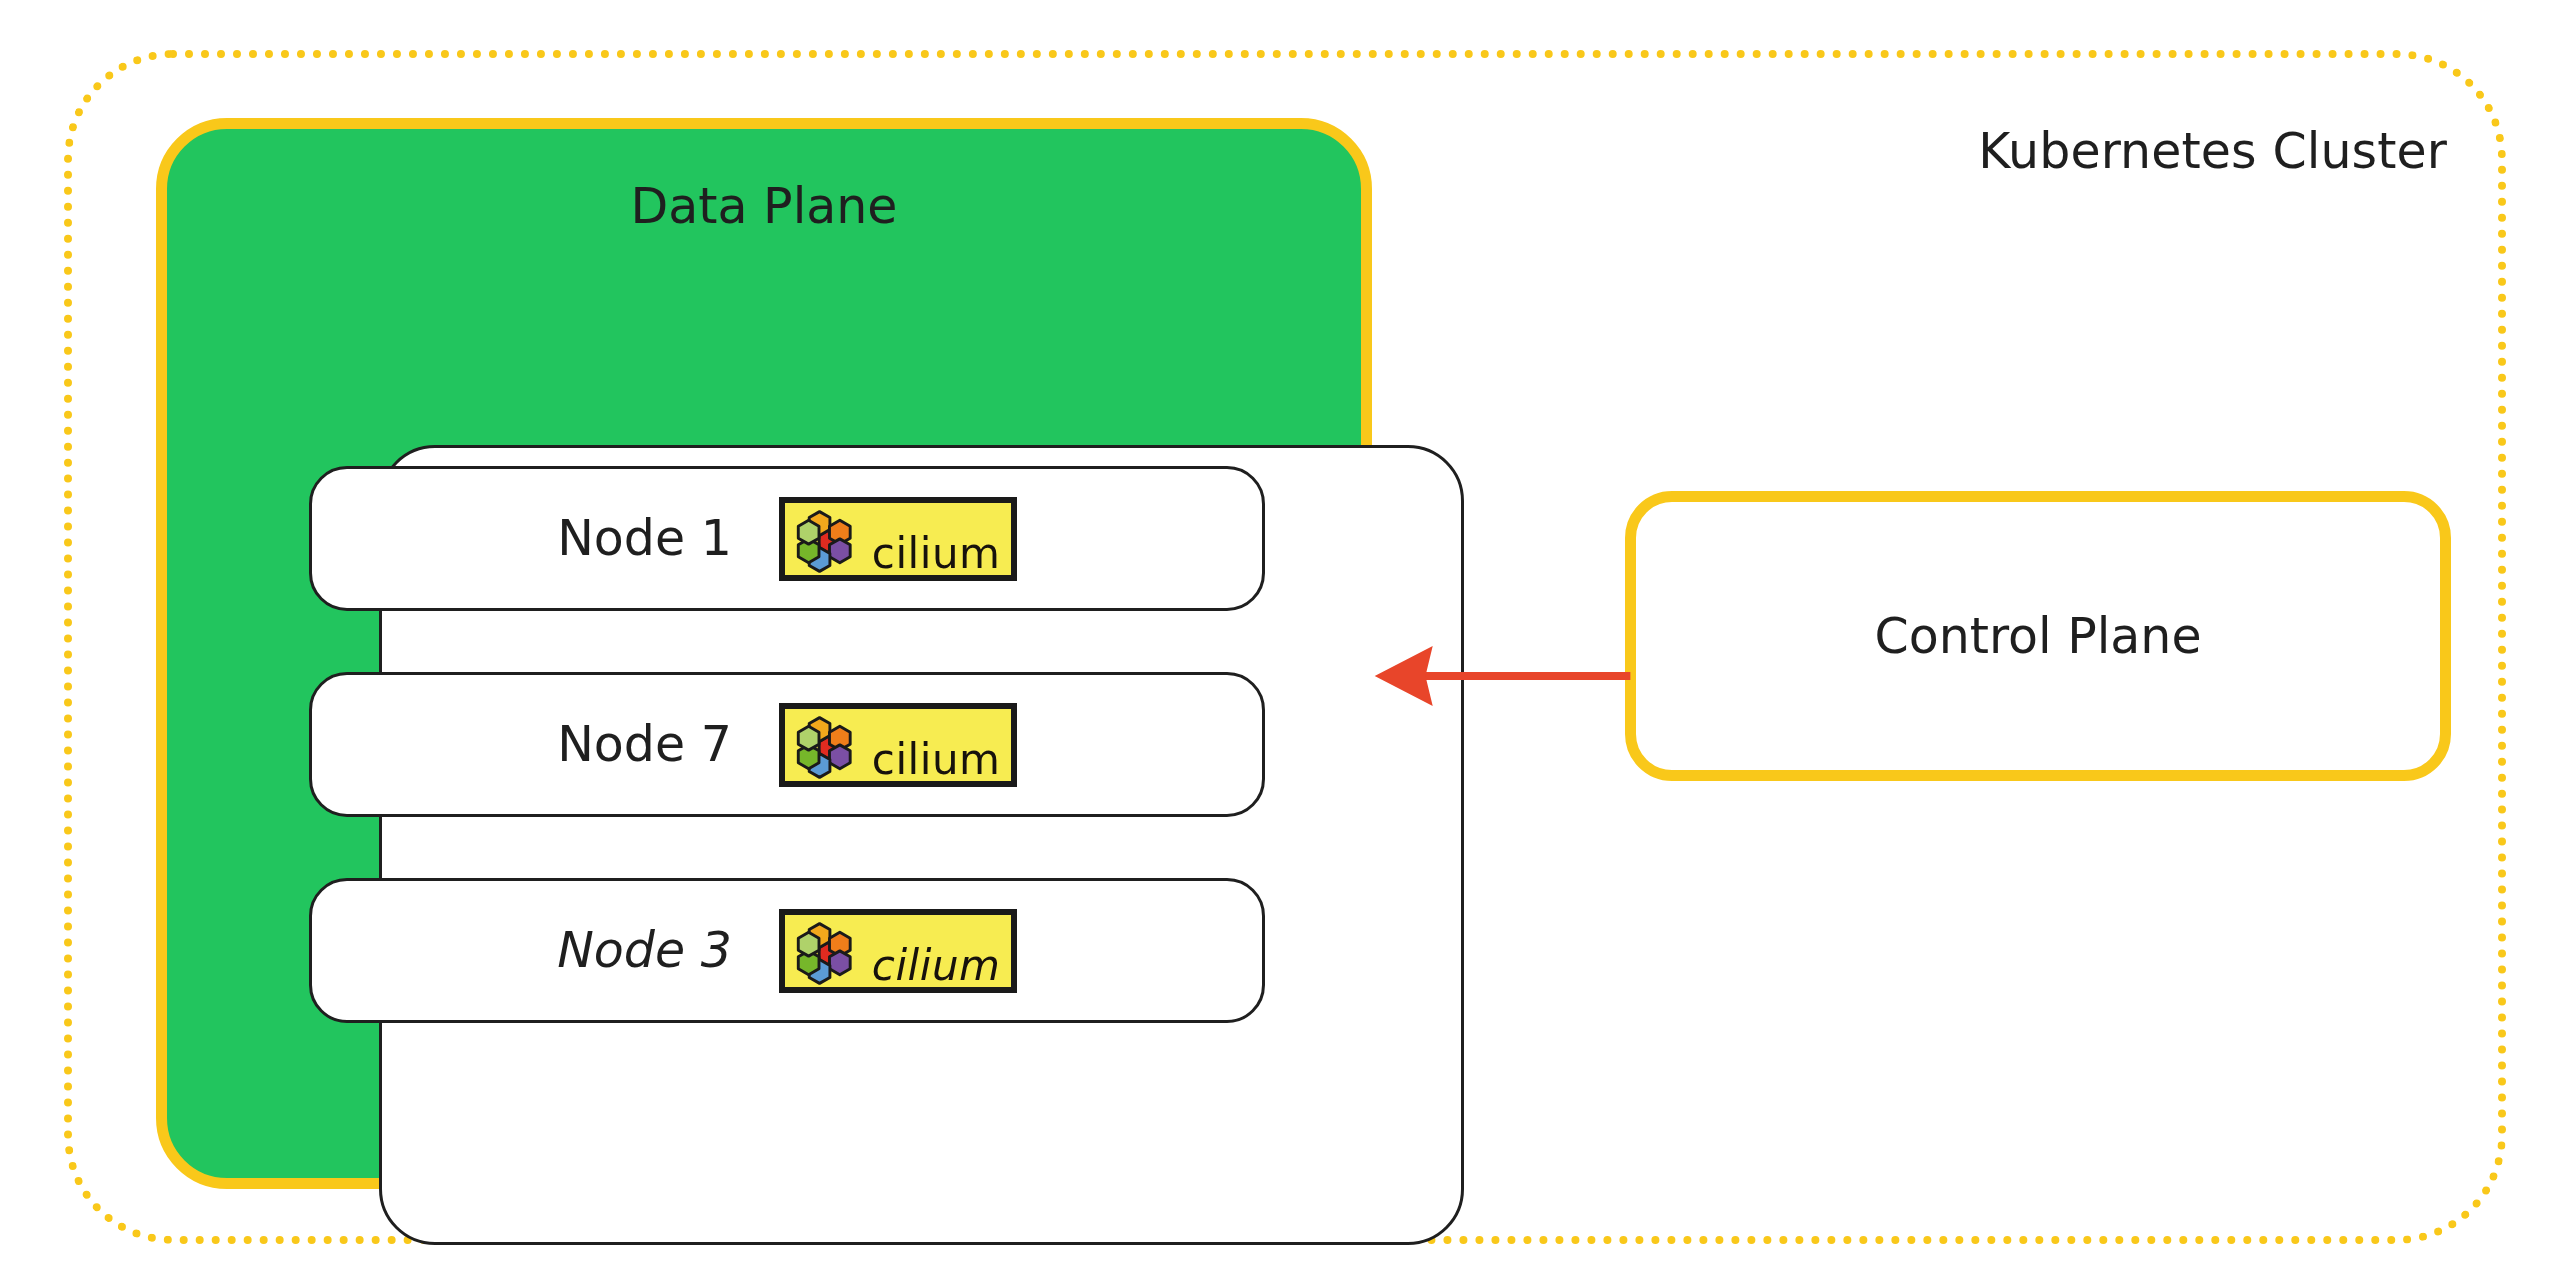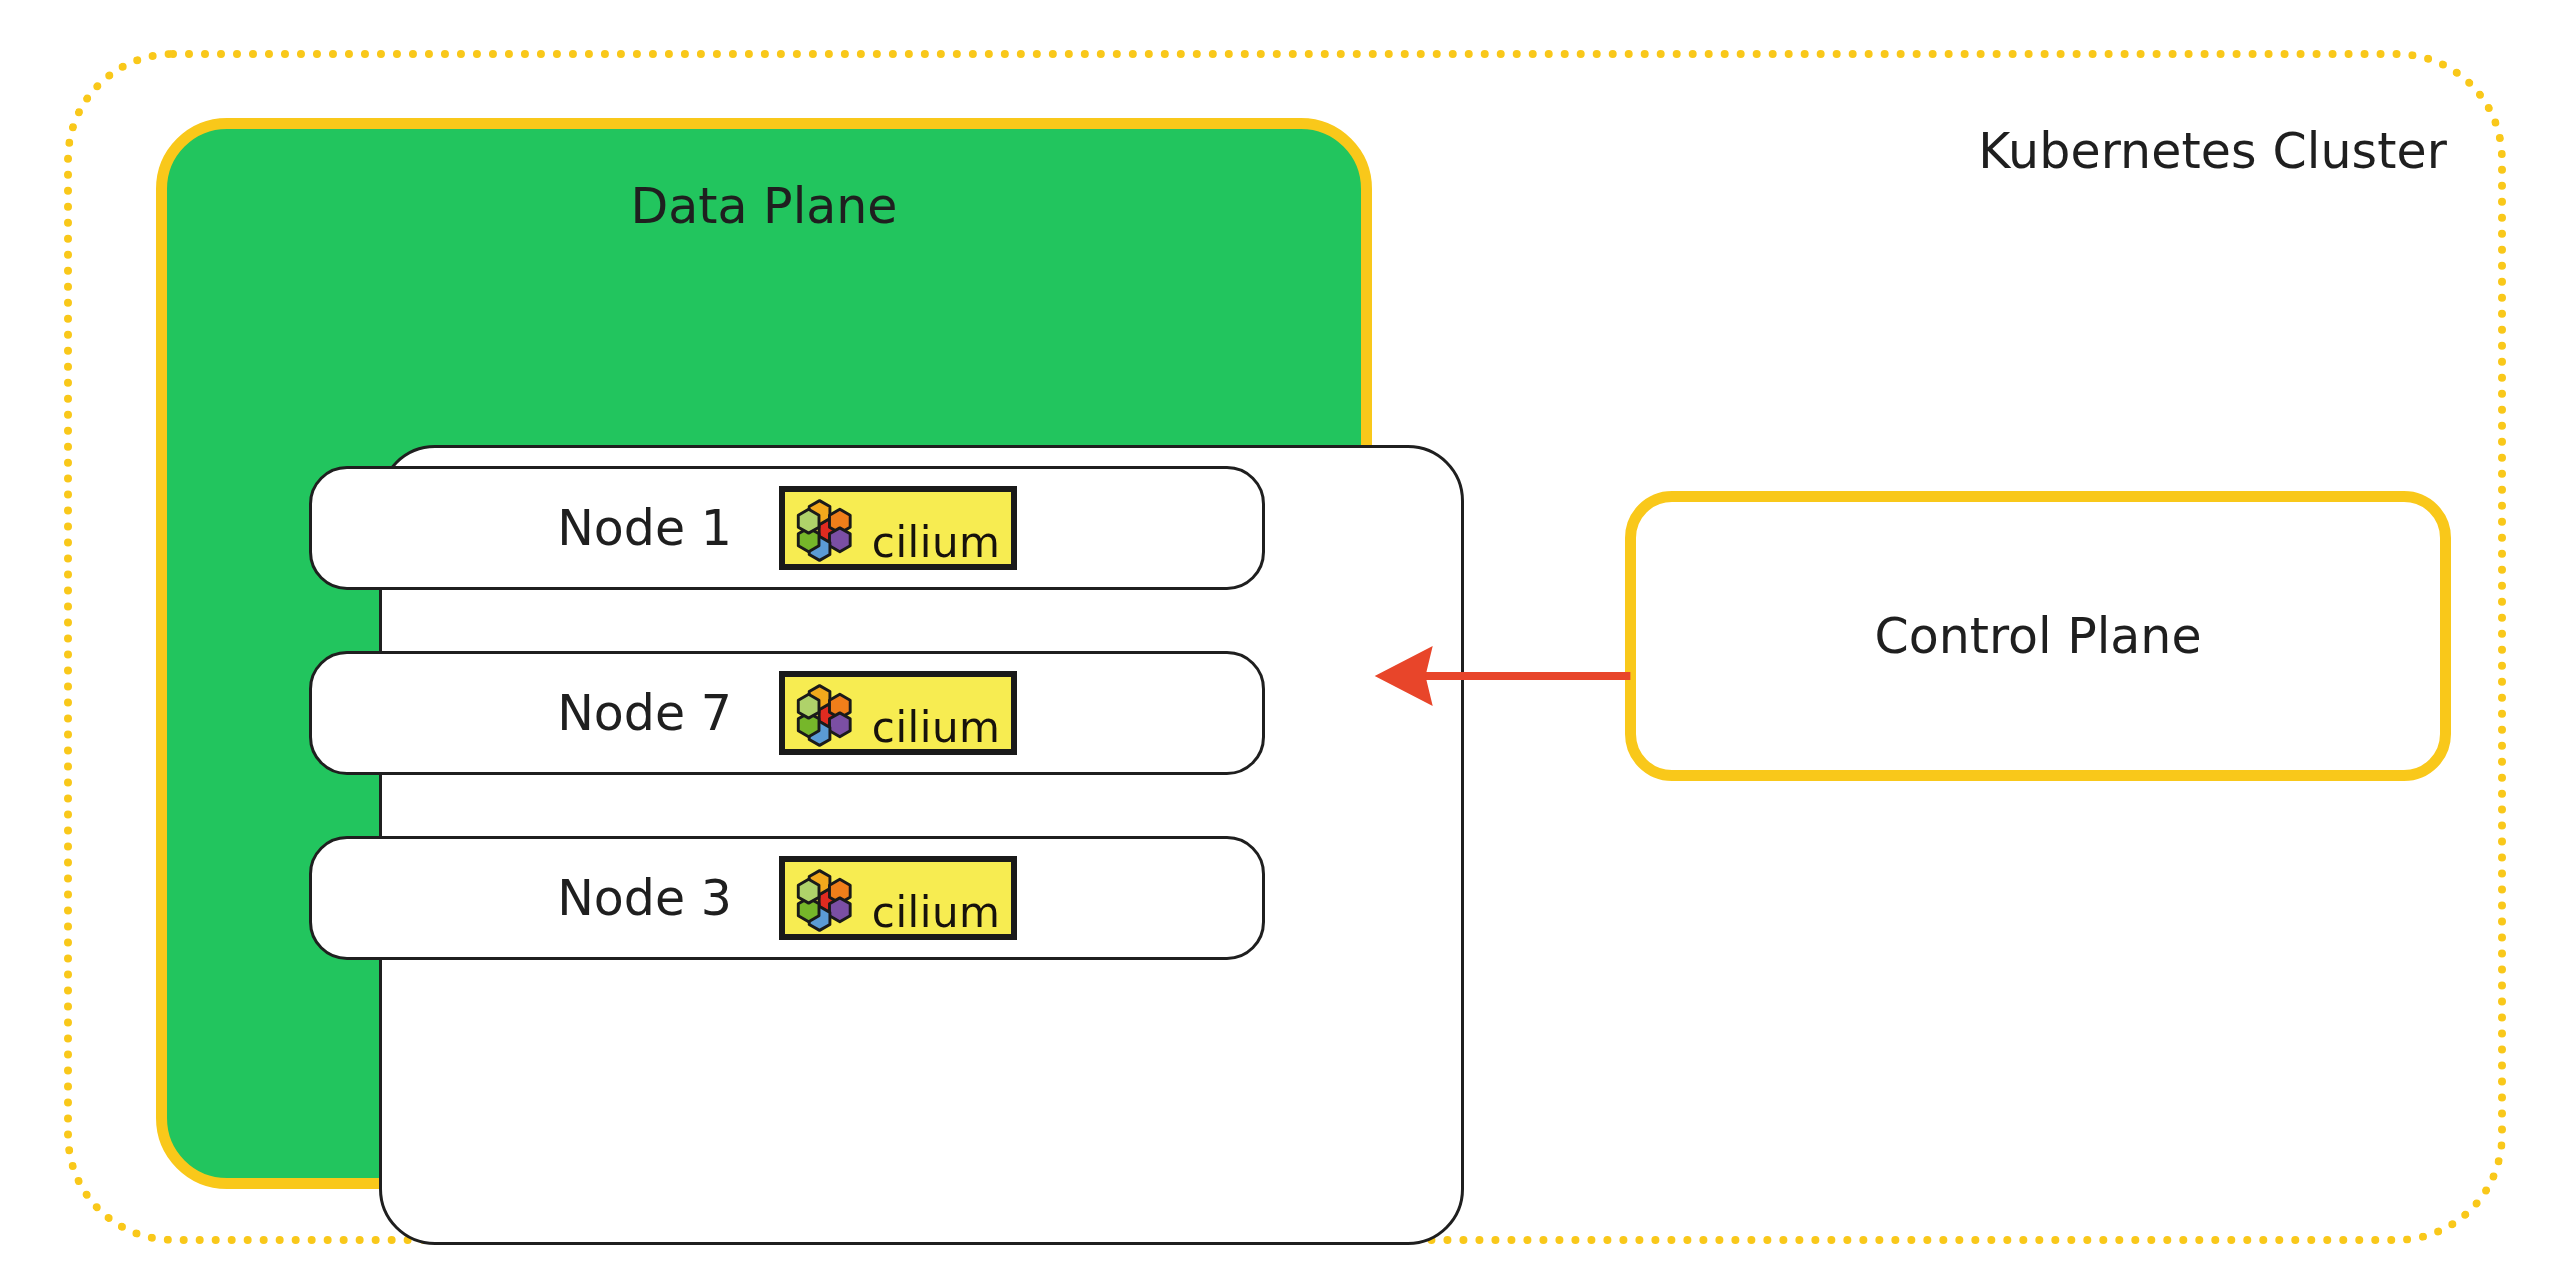--- a/index.html
+++ b/index.html
@@ -101,30 +101,30 @@
     position: absolute;
     left: 309px;
     top: 466px;
     width: 956px;
   }
 
   .node-box {
     position: relative;
     box-sizing: border-box;
     width: 956px;
-    height: 124px;
+    height: 145px;
     border: 3.6px solid #1f1f1f;
     border-radius: 38px;
     background: #ffffff;
     display: flex;
     align-items: center;
     justify-content: center;
     margin-bottom: 61px;
   }
-  .node-box:last-child { margin-bottom: 0; }
+  .node-box:last-child { margin-bottom: 0; font-style: italic; }
 
   .node-label {
     font-size: 49px;
     color: #1f1f1f;
     line-height: 1;
     margin-right: 47px;
     white-space: nowrap;
   }
 
   

